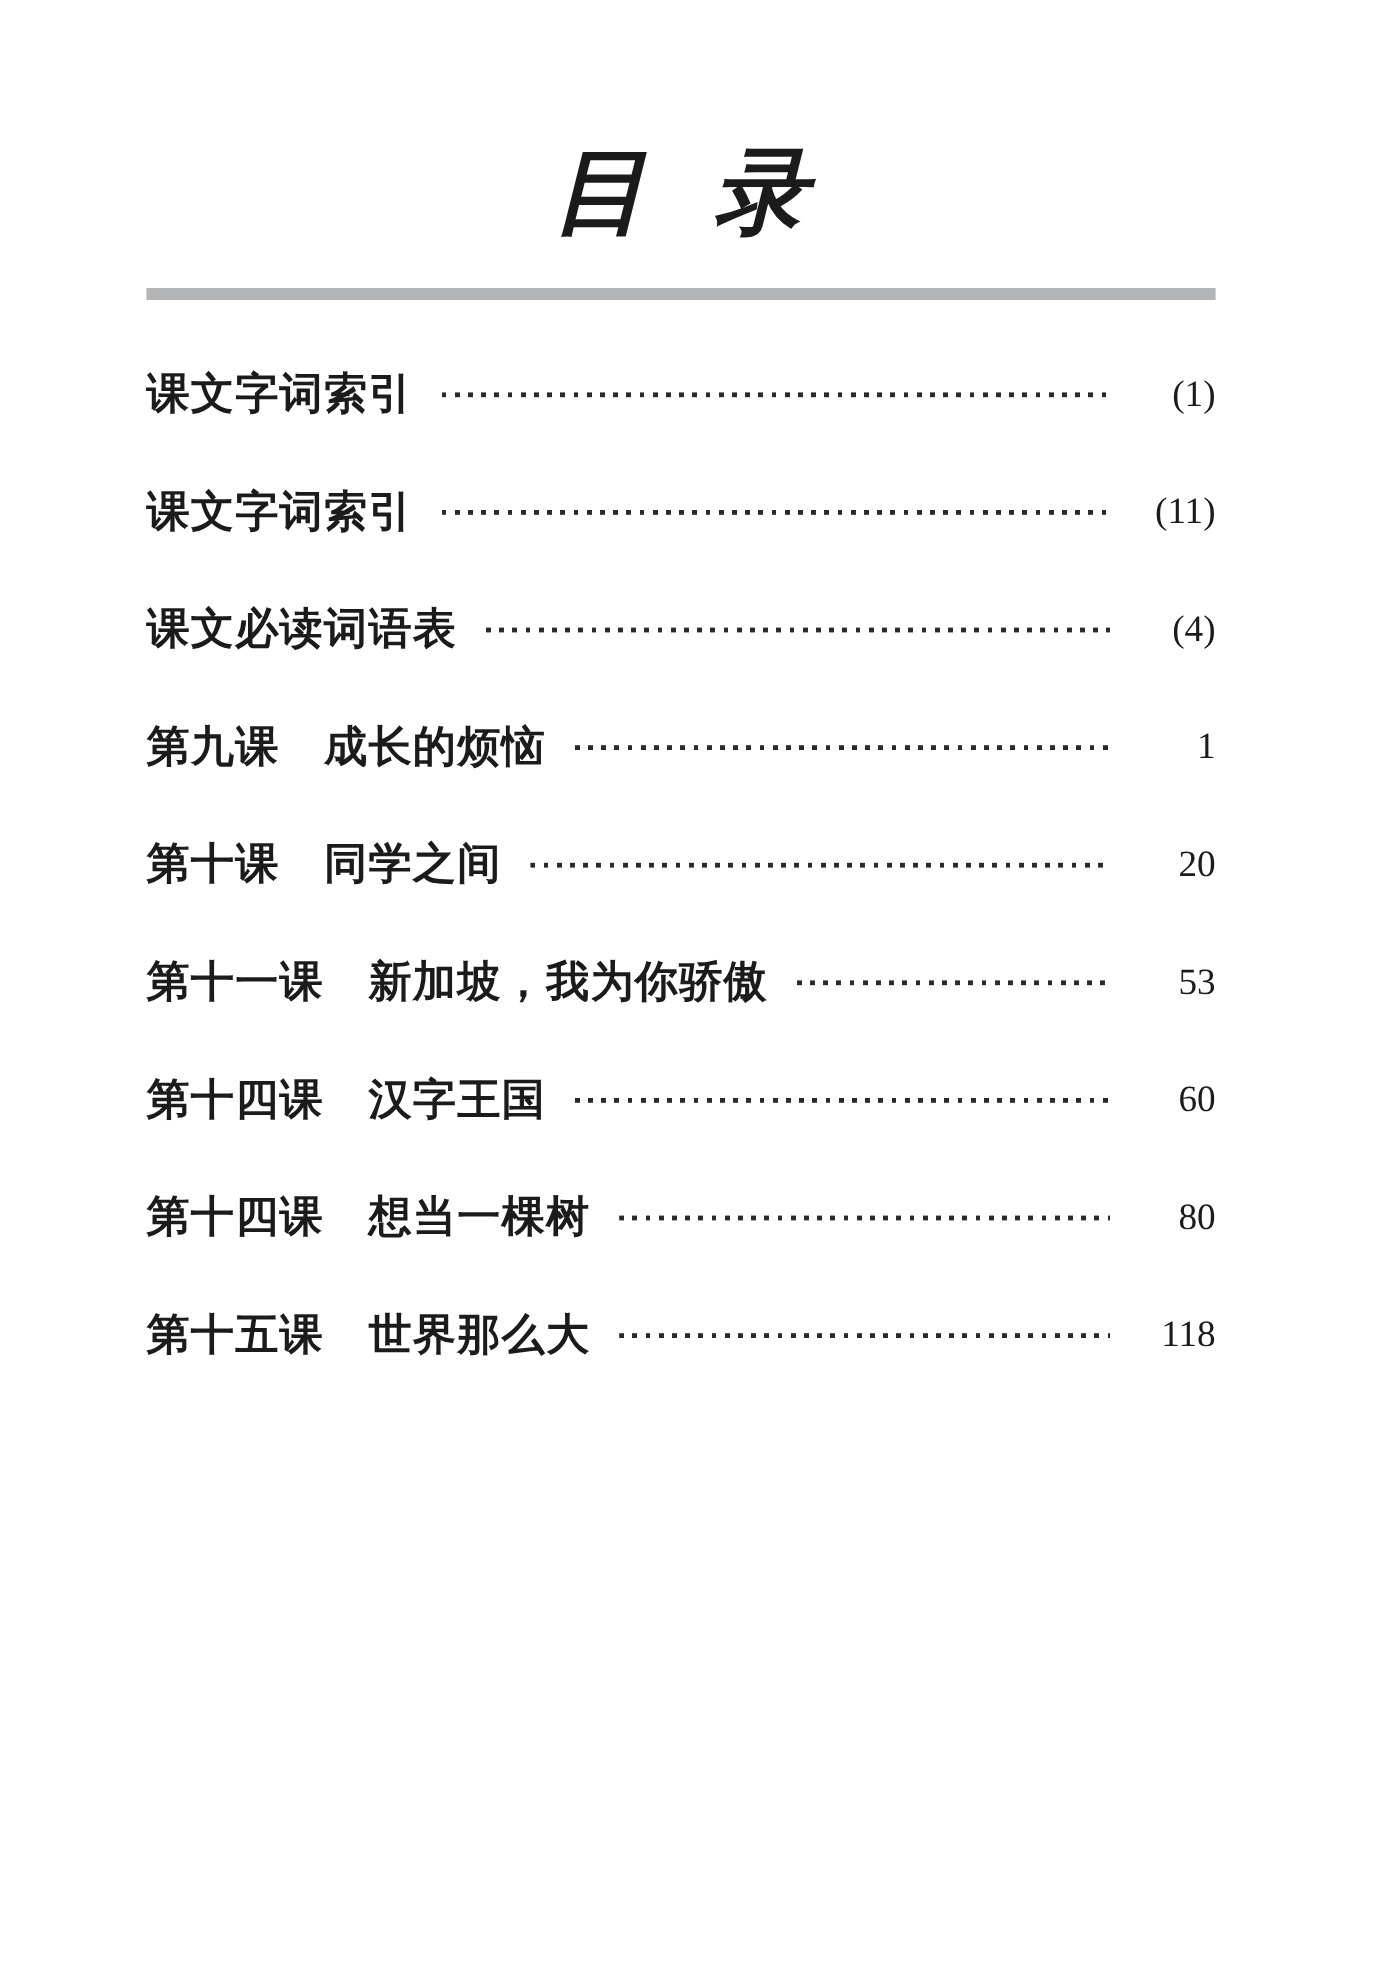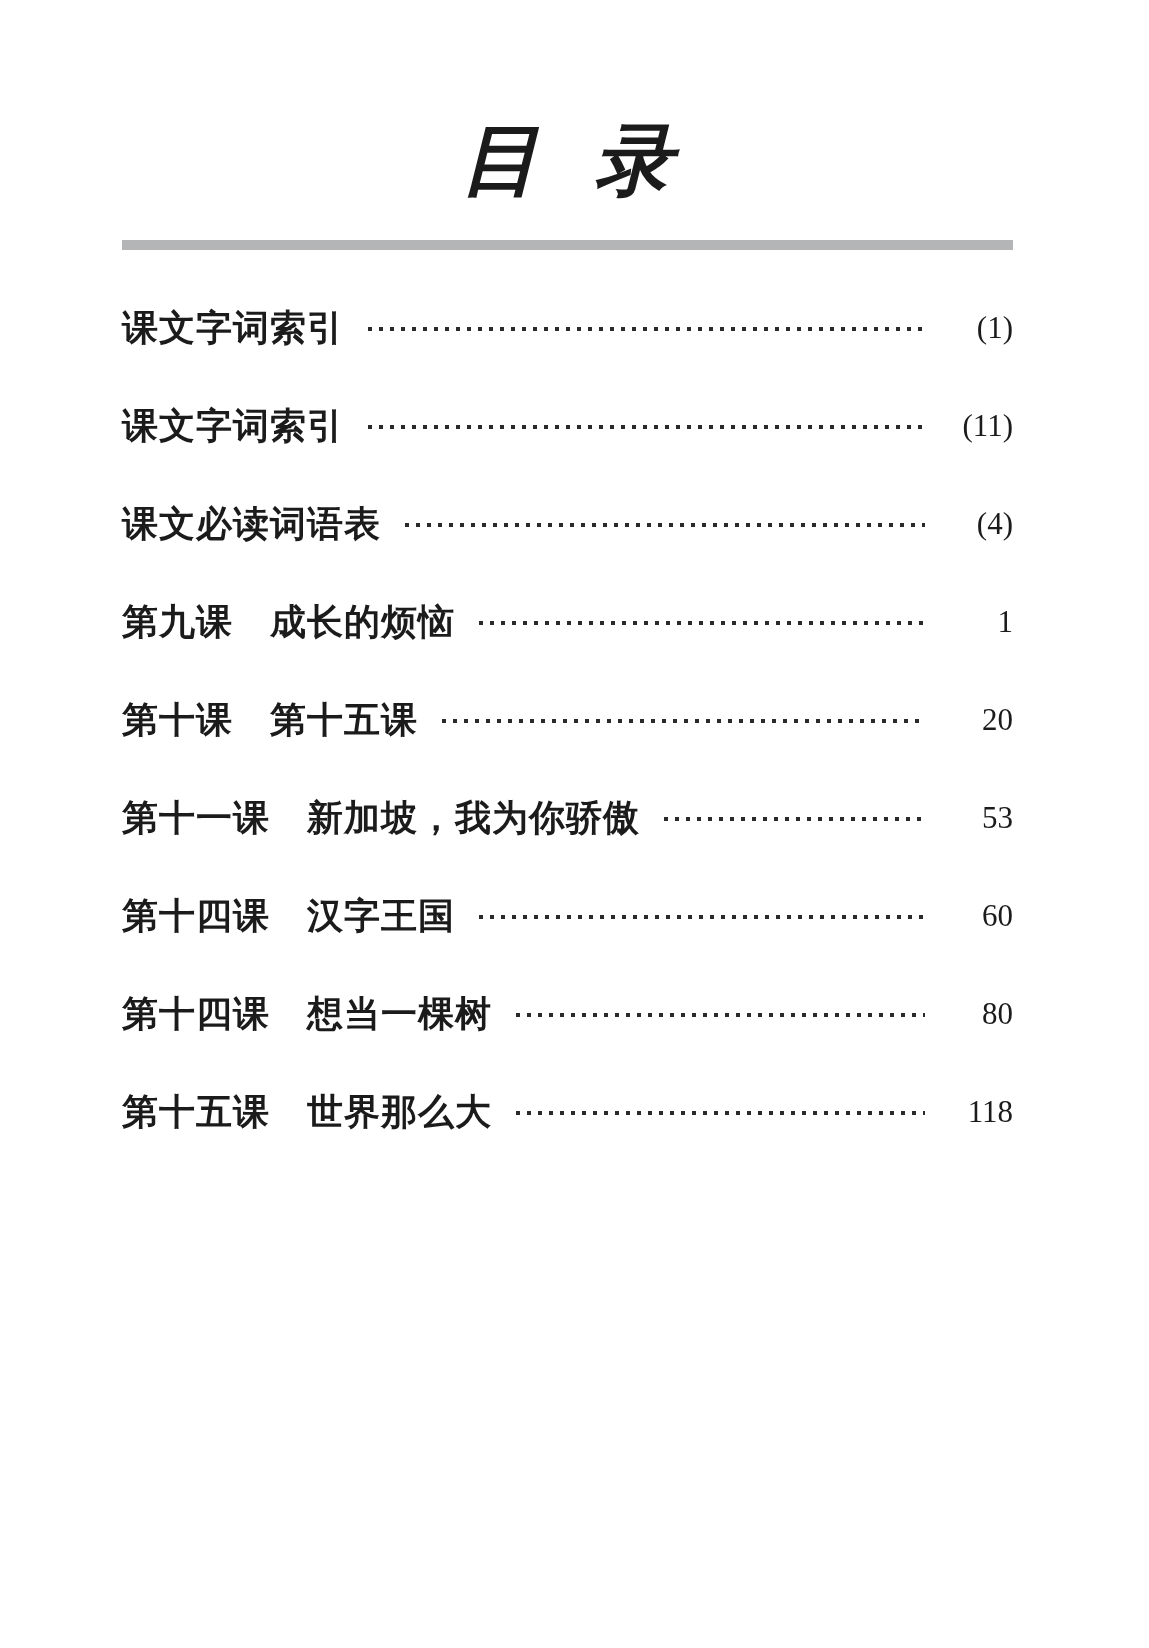--- a/index.html
+++ b/index.html
@@ -114,21 +114,21 @@
         <span class="pagenum">(4)</span>
       </div>
 
       <div class="row">
         <span class="label">第九课　成长的烦恼</span>
         <span class="leader"></span>
         <span class="pagenum">1</span>
       </div>
 
       <div class="row">
-        <span class="label">第十课　第十五课</span>
+        <span class="label">第十课　同学之间</span>
         <span class="leader"></span>
         <span class="pagenum">20</span>
       </div>
 
       <div class="row">
         <span class="label">第十一课　新加坡，我为你骄傲</span>
         <span class="leader"></span>
         <span class="pagenum">53</span>
       </div>
 

